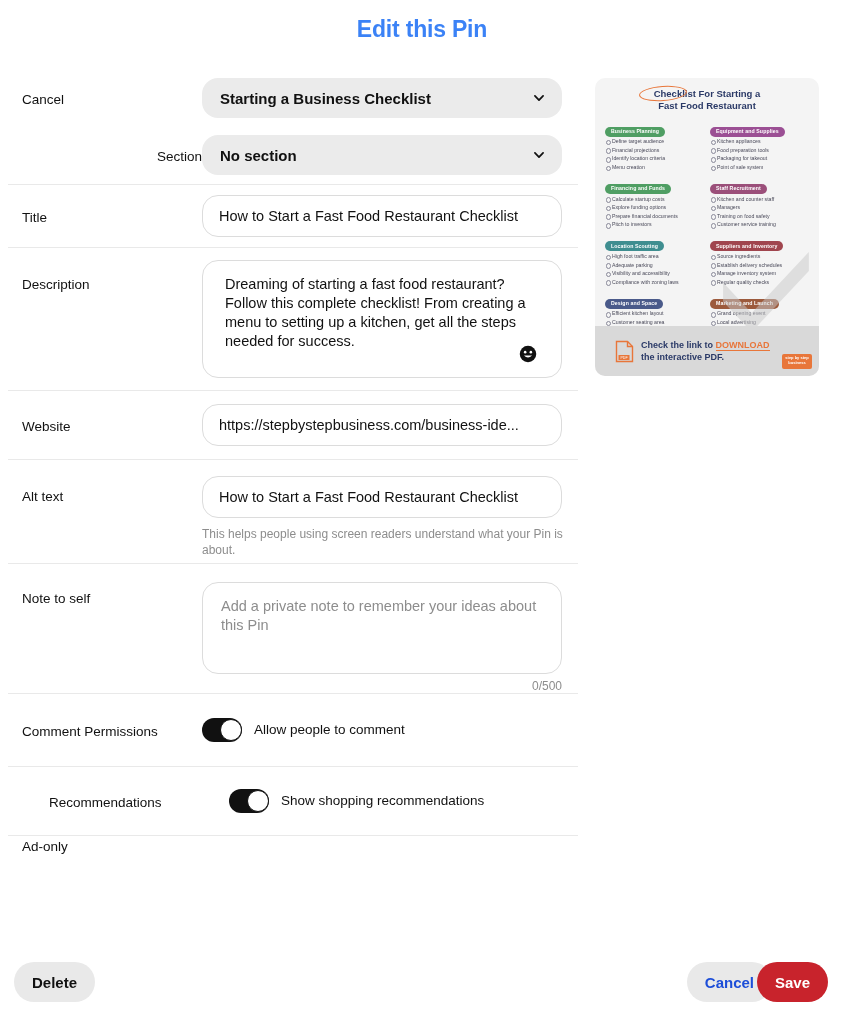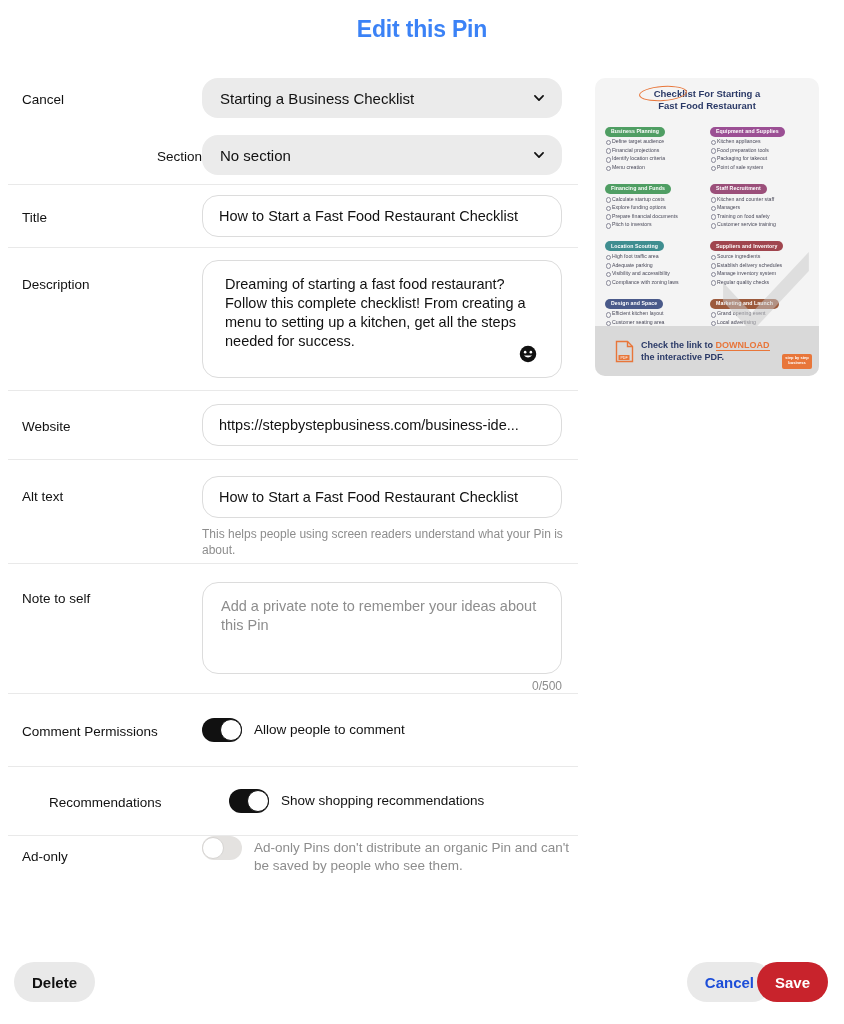--- a/index.html
+++ b/index.html
@@ -31,21 +31,21 @@
   .ctrl { flex: 1 1 auto; padding-right: 8px; }
 
   .divider { height: 1px; background: #e9e9e9; margin: 0 8px; }
 
   
   .select {
     position: relative; width: 360px; height: 40px;
     background: #ebebeb; border-radius: 16px;
     display: flex; align-items: center;
     padding: 0 40px 0 18px;
-    font-size: 15px; font-weight: normal; color: #111111;
+    font-size: 15px; font-weight: bold; color: #111111;
     cursor: pointer;
   }
   .chev {
     position: absolute; right: 16px; top: 50%; transform: translateY(-50%);
     width: 14px; height: 14px; display: block;
   }
 
   
   .tinput {
     width: 360px; min-height: 40px;
@@ -300,28 +300,20 @@
           </div>
         </div>
       </div>
     </div>
 
     <div class="divider"></div>
 
     <div class="row" style="min-height:74px;">
       <div class="row-inner" style="align-items:center;">
         <div class="lbl">Ad-only</div>
-        <div class="ctrl">
-          <div class="toggle-row">
-            <div class="switch off">
-              <div class="knob"></div>
-            </div>
-            <div class="toggle-label muted">Ad-only Pins don't distribute an organic Pin and can't be saved by people who see them.</div>
-          </div>
-        </div>
       </div>
     </div>
 
   </div>
 
   <div class="preview">
     <div class="pv-title">
       <div class="ellipse"></div>
       <span>Checklist</span><span> For Starting a</span><br>
       <span>Fast Food Restaurant</span>

